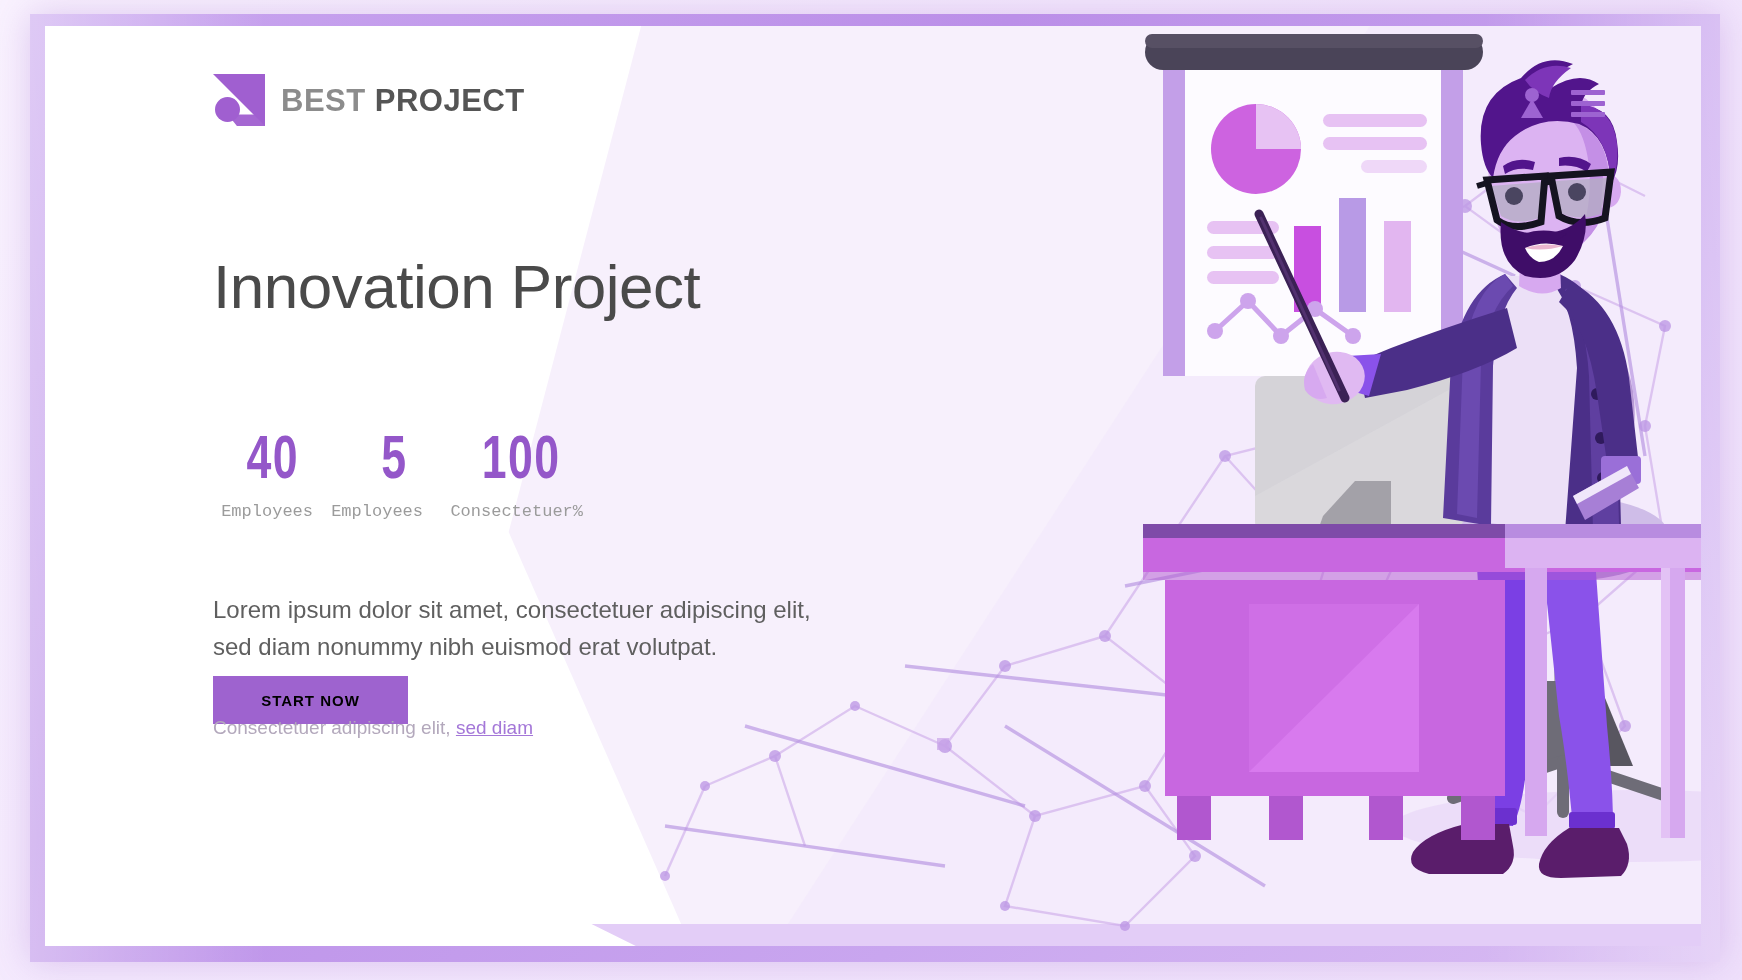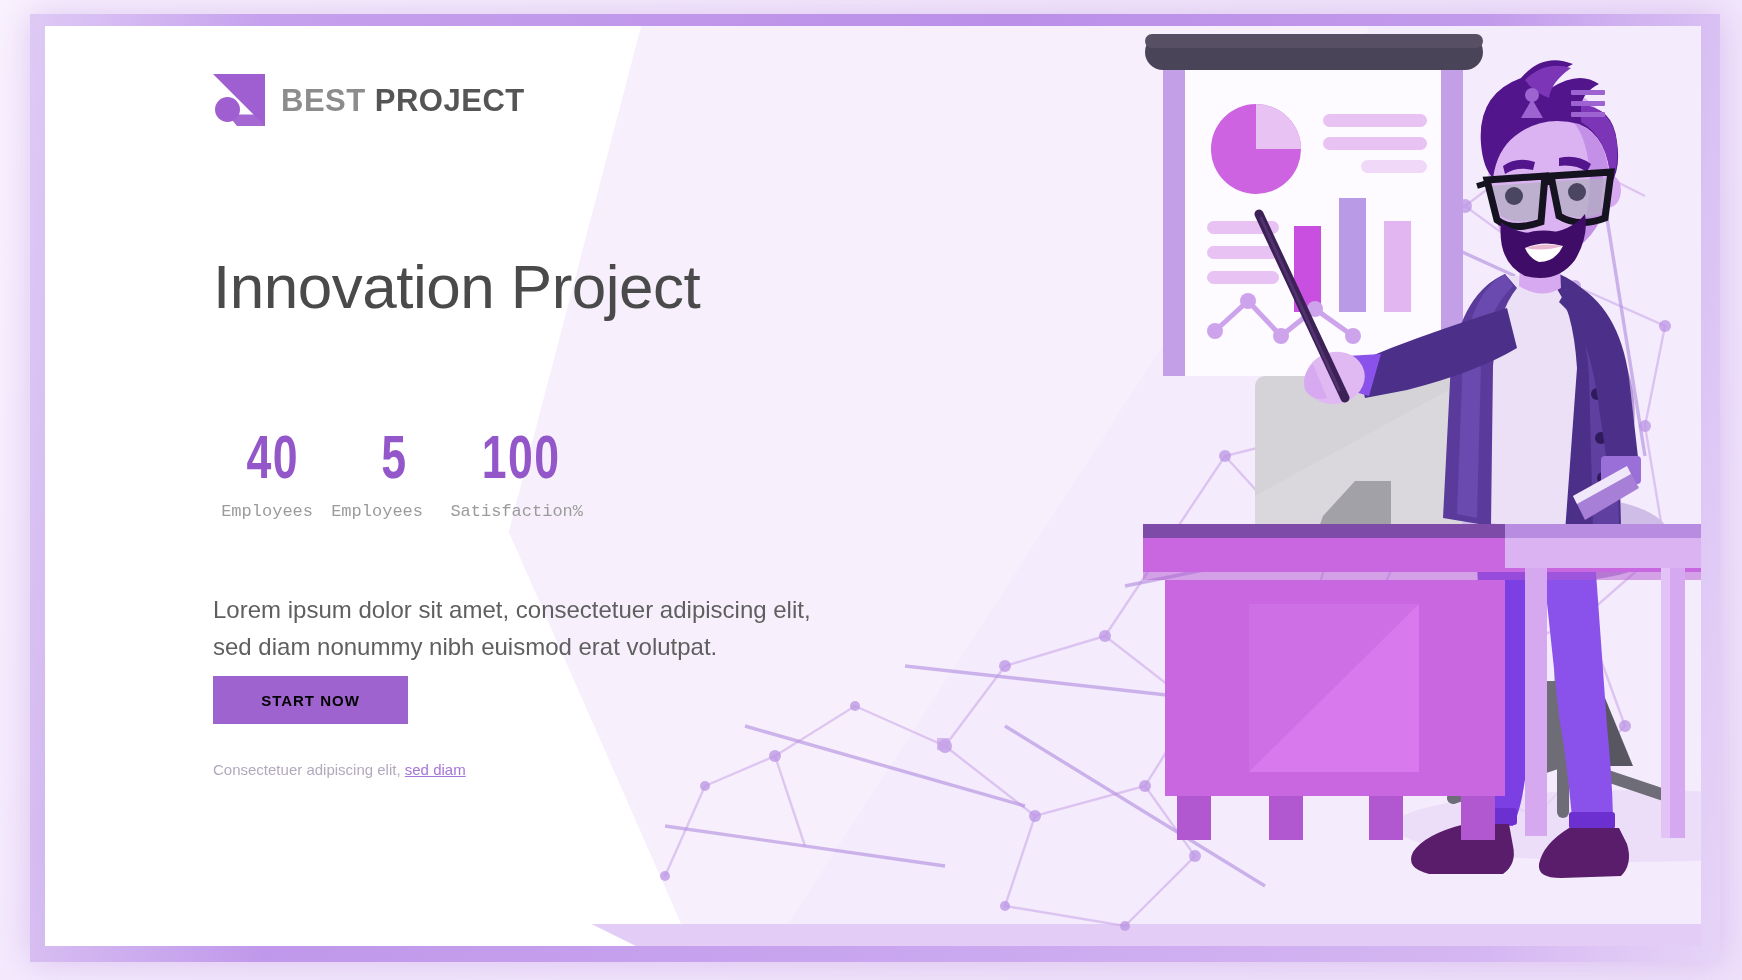--- a/index.html
+++ b/index.html
@@ -116,21 +116,21 @@
   
   #btn-row { position:absolute; left:46px; top:650px; display:flex; gap:26px; }
   .btn {
     height:48px; display:flex; align-items:center; justify-content:center;
     font-size:15px; font-weight:700; letter-spacing:1px;
   }
   #btn-primary { width:195px; background:#9e63cf; color:#000000; border:none; }
   #btn-secondary { width:220px; background:transparent; color:#8a5cc0; border:1.5px solid #a87fd4; }
 
   
-  #footnote { position:absolute; left:46px; top:735px; font-size:15px; color:#b3a8bc; }
+  #footnote { position:absolute; left:46px; top:691px; font-size:19px; color:#b3a8bc; }
   #footnote .fn-link { color:#a477d8; }
 
   
   #hdr-icons { position:absolute; right:96px; top:62px; display:flex; align-items:center; gap:28px; }
   #user-icon { width:22px; height:30px; position:relative; }
   #user-icon .uh { position:absolute; left:4px; top:0; width:14px; height:14px; border-radius:50%; background:#9d63d1; }
   #user-icon .ub { position:absolute; left:0; bottom:0; width:22px; height:19px; background:#9d63d1;
                    clip-path: polygon(50% 0, 100% 100%, 0 100%); }
   #menu-icon { width:34px; display:flex; flex-direction:column; gap:6px; }
   #menu-icon span { display:block; height:5px; background:#9d63d1; border-radius:1px; }
@@ -417,21 +417,21 @@
         <div class="stat" style="width:100px">
           <div class="stat-num">40</div>
           <div class="stat-label">Employees</div>
         </div>
         <div class="stat" style="width:110px">
           <div class="stat-num">5</div>
           <div class="stat-label">Employees</div>
         </div>
         <div class="stat" style="width:160px">
           <div class="stat-num">100</div>
-          <div class="stat-label">Satisfaction%</div>
+          <div class="stat-label">Consectetuer%</div>
         </div>
       </div>
 
       <p id="para">Lorem ipsum dolor sit amet, consectetuer adipiscing elit, sed diam nonummy nibh euismod erat volutpat.</p>
 
       <div id="btn-row">
         <button class="btn" id="btn-primary">START NOW</button>
       </div>
 
       <div id="footnote">

